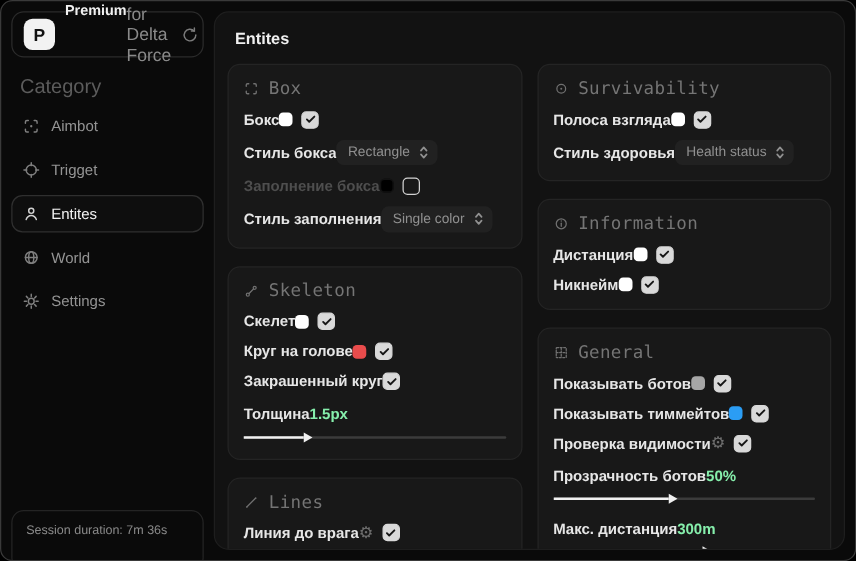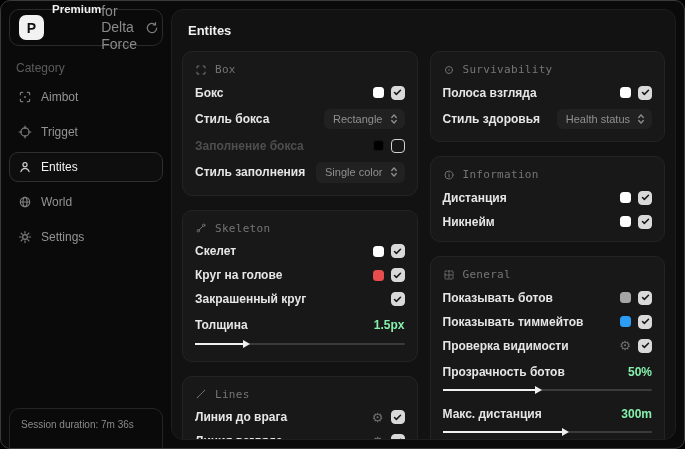--- a/index.html
+++ b/index.html
@@ -49,21 +49,21 @@
   .brand-text { display:flex; line-height:1.15; }
   .brand-title { font-size: 11.5px; font-weight: bold; color: #f0f0f0; }
   .brand-sub { font-size: 14px; color: #8a8a8a; }
   .refresh-btn {
     margin-left: auto;
     color: #7c7c7c;
     display:flex; align-items:center;
   }
   .category-label {
     margin: 15px 7px 7px 7px;
-    font-size: 12px;
+    font-size: 16px;
     color: #5c5c5c;
   }
   .nav-item {
     display: flex;
     align-items: center;
     gap: 9px;
     padding: 7px 8px;
     border-radius: 9px;
     border: 1px solid transparent;
     color: #949494;
@@ -107,28 +107,28 @@
     border: 1px solid #242424;
     border-radius: 10px;
     padding: 11px 12px 12px 12px;
     margin-bottom: 14px;
   }
   .panel:last-child { margin-bottom: 0; }
   .panel-header {
     display: flex; align-items: center; gap: 8px;
     color: #757575;
     font-family: "DejaVu Sans Mono", monospace;
-    font-size: 11px;
+    font-size: 14px;
     letter-spacing: .3px;
     margin-bottom: 4px;
   }
   .panel-icon { display:flex; align-items:center; color:#707070; }
   .row {
     display: flex;
-    justify-content: space-between;
+    justify-content: flex-start;
     align-items: center;
     margin-top: 9px;
     min-height: 15px;
   }
   .row-label { font-size: 12px; font-weight: 600; color: #e6e6e6; }
   .row.disabled .row-label { color: #4e4e4e; }
   .row-value { font-size: 12px; color: #86efac; font-weight: 600; }
   .controls { display: flex; align-items: center; gap: 7px; }
 
   .swatch { width: 11px; height: 11px; border-radius: 3.5px; display:inline-block; cursor:pointer; }

